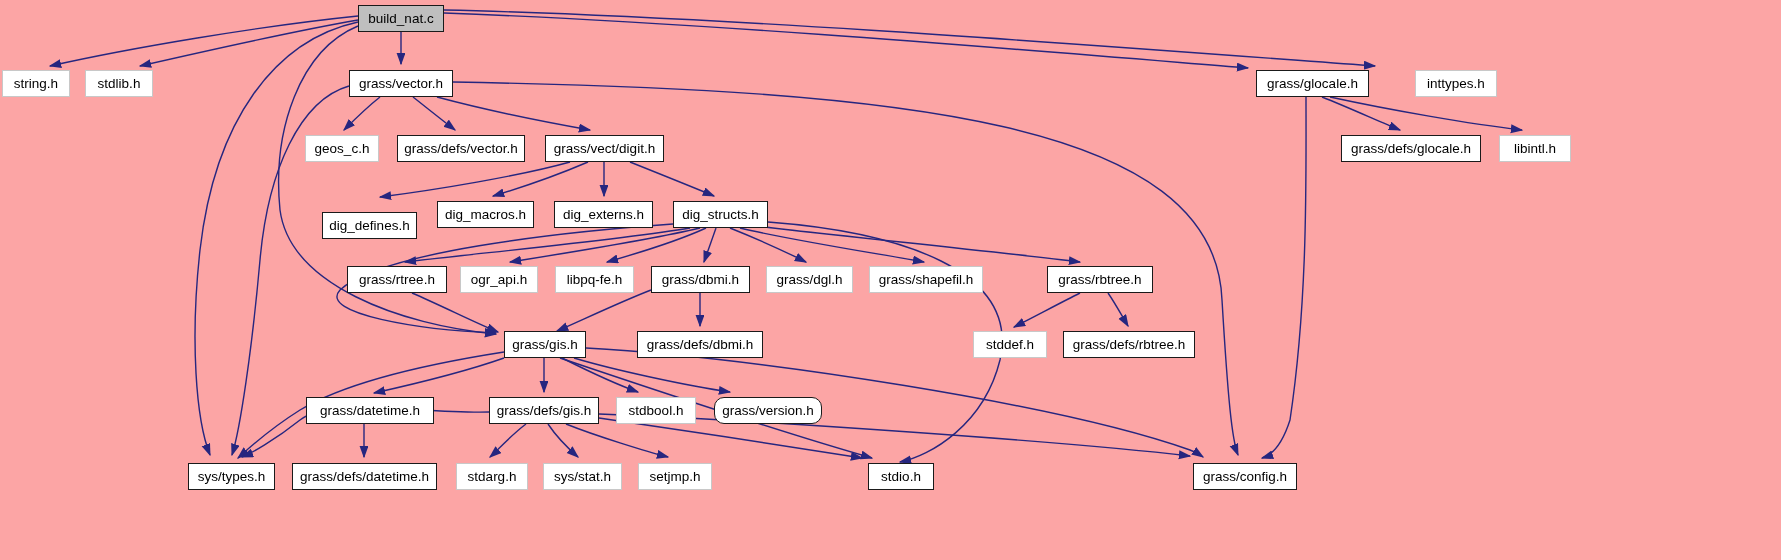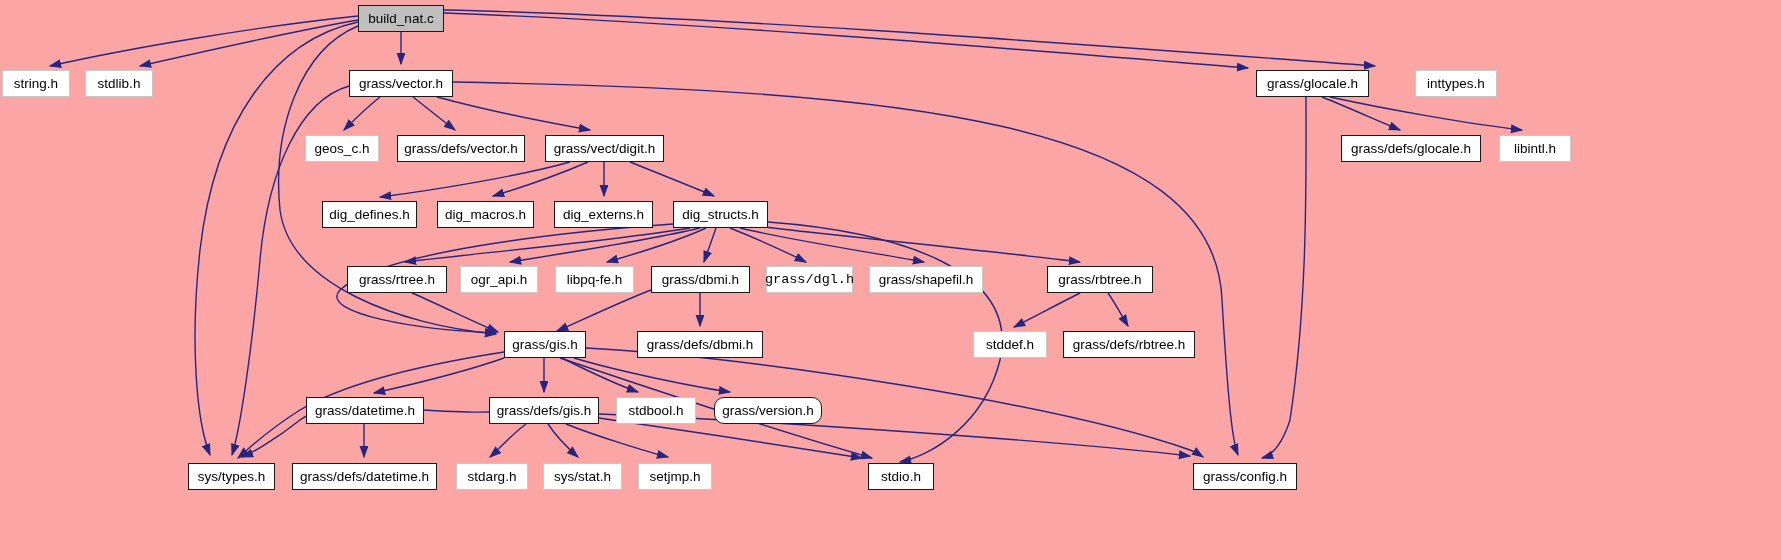--- a/index.html
+++ b/index.html
@@ -154,21 +154,21 @@
       </div>
       <div class="node solid" style="left: 545px; top: 135px; width: 119px;">
         <span>grass/vect/digit.h</span>
       </div>
       <div class="node solid" style="left: 1341px; top: 135px; width: 140px;">
         <span>grass/defs/glocale.h</span>
       </div>
       <div class="node " style="left: 1499px; top: 135px; width: 72px;">
         <span>libintl.h</span>
       </div>
-      <div class="node solid" style="left: 322px; top: 201px; width: 95px;">
+      <div class="node solid" style="left: 322px; top: 212px; width: 95px;">
         <span>dig_defines.h</span>
       </div>
       <div class="node solid" style="left: 437px; top: 201px; width: 97px;">
         <span>dig_macros.h</span>
       </div>
       <div class="node solid" style="left: 554px; top: 201px; width: 99px;">
         <span>dig_externs.h</span>
       </div>
       <div class="node solid" style="left: 673px; top: 201px; width: 95px;">
         <span>dig_structs.h</span>
@@ -178,42 +178,42 @@
       </div>
       <div class="node " style="left: 460px; top: 266px; width: 78px;">
         <span>ogr_api.h</span>
       </div>
       <div class="node " style="left: 555px; top: 266px; width: 79px;">
         <span>libpq-fe.h</span>
       </div>
       <div class="node solid" style="left: 651px; top: 266px; width: 99px;">
         <span>grass/dbmi.h</span>
       </div>
-      <div class="node " style="left: 766px; top: 266px; width: 87px; font-family: Liberation Mono, monospace;">
+      <div class="node " style="left: 766px; top: 266px; width: 87px;">
         <span>grass/dgl.h</span>
       </div>
       <div class="node " style="left: 869px; top: 266px; width: 114px;">
         <span>grass/shapefil.h</span>
       </div>
       <div class="node solid" style="left: 1047px; top: 266px; width: 106px;">
         <span>grass/rbtree.h</span>
       </div>
       <div class="node solid" style="left: 504px; top: 331px; width: 82px;">
         <span>grass/gis.h</span>
       </div>
       <div class="node solid" style="left: 637px; top: 331px; width: 126px;">
         <span>grass/defs/dbmi.h</span>
       </div>
       <div class="node " style="left: 973px; top: 331px; width: 74px;">
         <span>stddef.h</span>
       </div>
       <div class="node solid" style="left: 1063px; top: 331px; width: 132px;">
         <span>grass/defs/rbtree.h</span>
       </div>
-      <div class="node solid" style="left: 306px; top: 397px; width: 118px;">
+      <div class="node solid" style="left: 306px; top: 397px; width: 128px;">
         <span>grass/datetime.h</span>
       </div>
       <div class="node solid" style="left: 489px; top: 397px; width: 110px;">
         <span>grass/defs/gis.h</span>
       </div>
       <div class="node " style="left: 616px; top: 397px; width: 80px;">
         <span>stdbool.h</span>
       </div>
       <div class="node solid" style="left: 714px; top: 397px; width: 108px; border-radius: 10px;">
         <span>grass/version.h</span>

